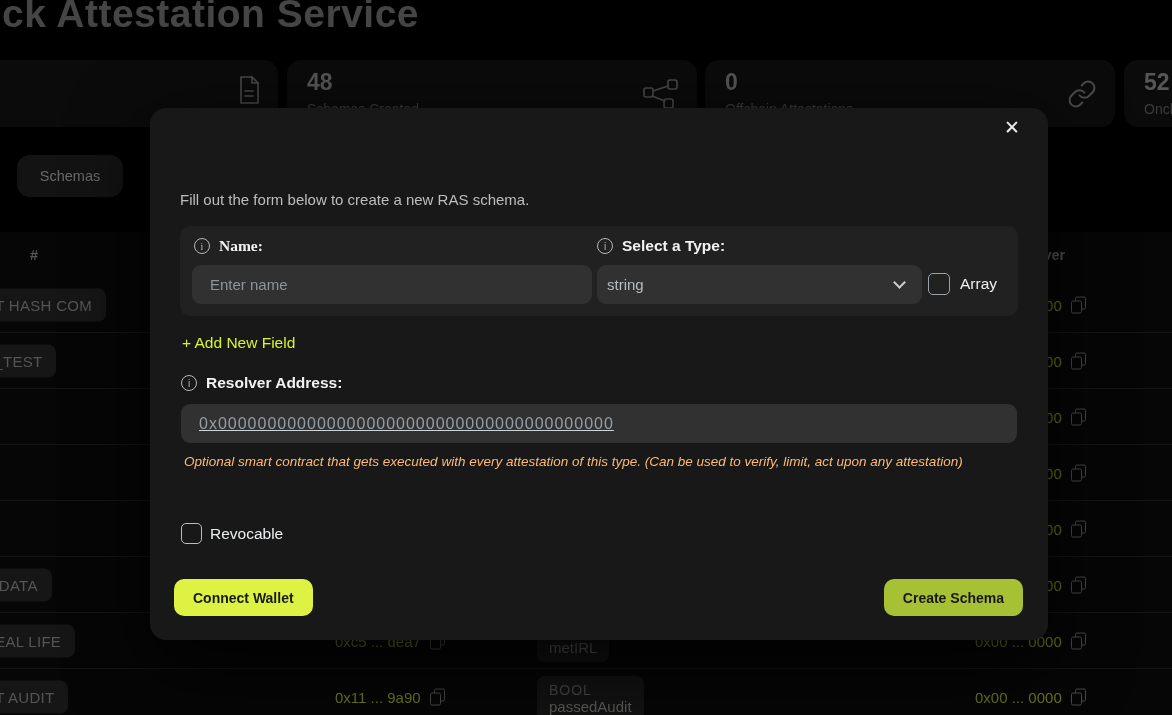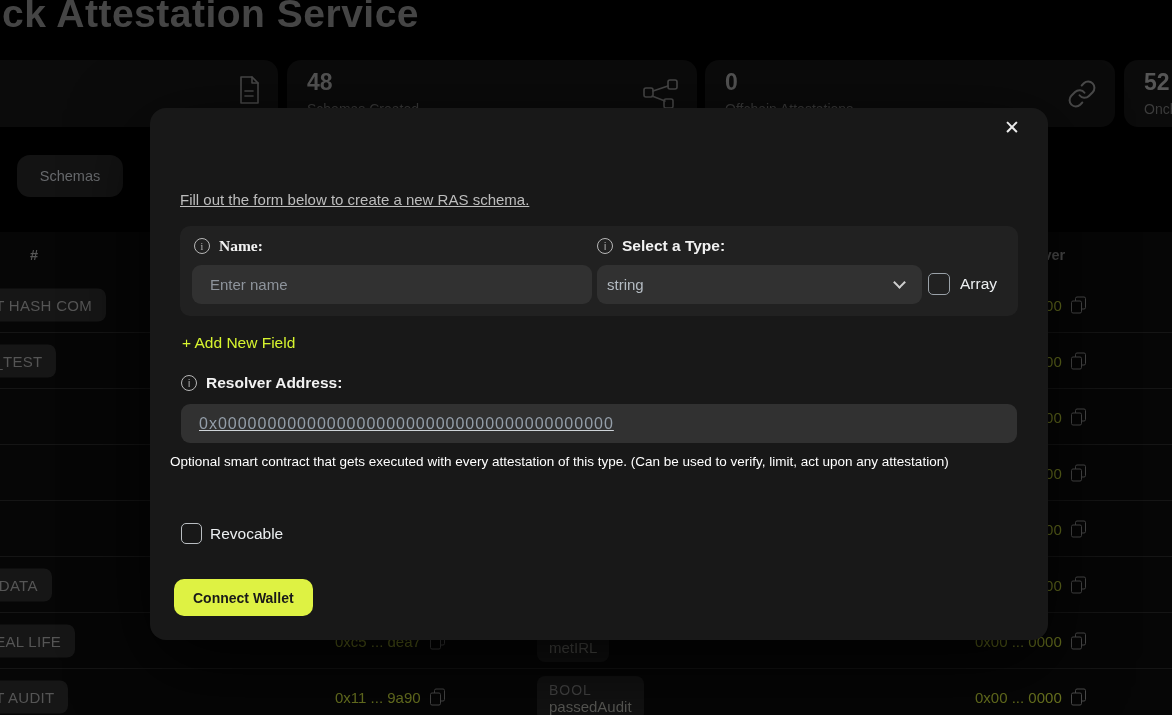--- a/index.html
+++ b/index.html
@@ -32,37 +32,37 @@
   .fieldbadge { position:absolute; left:537px; background:#131313; border-radius:8px; padding:6px 12px; }
   .fb-type { display:block; min-height:13px; font-size:14px; letter-spacing:1px; color:#474747; text-transform:uppercase; }
   .fb-name { display:block; font-size:15px; color:#5c5c58; }
   .fb-r6 { top:7px; }
   .fb-r7 { top:7px; }
 
   
   .modal { position:absolute; left:150px; top:108px; width:898px; height:532px; background:#181818; border-radius:16px; box-shadow:0 24px 80px rgba(0,0,0,.85); }
   .close { position:absolute; top:10px; right:28px; font-size:19px; color:#ededed; cursor:pointer; line-height:1; }
   .m-title { position:absolute; left:30px; top:33px; font-size:25px; font-weight:600; color:#fafafa; letter-spacing:.2px; }
-  .m-sub { position:absolute; left:30px; top:83px; font-size:15px; color:#bdbdbd;text-decoration:underline; }
+  .m-sub { position:absolute; left:30px; top:83px; font-size:15px; color:#bdbdbd; }
 
   .panel { position:absolute; left:30px; top:118px; width:838px; height:90px; background:#212121; border-radius:10px; }
   .flabel { position:absolute; display:flex; align-items:center; gap:9px; font-size:15.5px; font-weight:600; color:#f2f2f2; }
   .iicon { width:16px; height:16px; border:1.4px solid #b7b7b7; border-radius:50%; display:inline-flex; align-items:center; justify-content:center; font-size:10px; font-weight:400; color:#b7b7b7; flex:none; }
   .iicon::after { content:"i"; }
   .tinput { position:absolute; height:39px; background:#313131; border:none; border-radius:9px; padding:0 18px; font-family:"Liberation Sans",sans-serif; font-size:15px; color:#cfd4d9; outline:none; }
   .tinput::placeholder { color:#8e949c; opacity:1; }
   .select { position:absolute; left:417px; top:39px; width:325px; height:39px; background:#313131; border-radius:9px; display:flex; align-items:center; padding:0 10px; font-size:15px; color:#b4bbc2; cursor:pointer; }
   .chev { position:absolute; right:18px; top:13px; width:9px; height:9px; border-right:2px solid #cfcfcf; border-bottom:2px solid #cfcfcf; transform:rotate(45deg); }
   .cbox { position:absolute; border:1.5px solid #9aa1a8; border-radius:5px; background:transparent; cursor:pointer; }
   .cb-label { position:absolute; font-size:15.5px; color:#eceff1; }
 
   .addfield { position:absolute; left:32px; top:226px; font-size:15.5px; font-weight:500; color:#d7f42f; cursor:pointer; }
   .resolver-input { position:absolute; left:31px; top:296px; width:836px; letter-spacing:1px; font-size:16px;text-decoration:underline; }
   .resolver-input::placeholder { color:#949ea9; }
-  .helper { position:absolute; left:20px; top:344px; width:802px; font-size:13.5px; line-height:20px; color:#ffffff; }
+  .helper { position:absolute; left:34px; top:344px; width:802px; font-size:13.5px; line-height:20px; color:#fdba74;font-style:italic; }
 
   .btn { position:absolute; top:471px; height:37px; border:none; border-radius:10px; padding:0 19px; font-family:"Liberation Sans",sans-serif; font-size:14px; font-weight:600; cursor:pointer; }
   .btn-connect { left:24px; background:#def243; color:#191919; }
   .btn-create { right:25px; background:#a7c134; color:#171717; }
 </style>
 </head>
 <body>
 
 <div class="stage">
 
@@ -212,15 +212,16 @@
       <span class="iicon"></span>
       <span>Resolver Address:</span>
     </div>
     <input class="tinput resolver-input" placeholder="0x0000000000000000000000000000000000000000" style="">
     <div class="helper">Optional smart contract that gets executed with every attestation of this type. (Can be used to verify, limit, act upon any attestation)</div>
 
     <div class="cbox" style="left:31px;top:415px;width:21px;height:21px;border-color:#b9bdc1;"></div>
     <div class="cb-label" style="left:60px;top:417px;">Revocable</div>
 
     <button class="btn btn-connect">Connect Wallet</button>
+    <button class="btn btn-create">Create Schema</button>
   </div>
 
 </div>
 
 </body></html>

